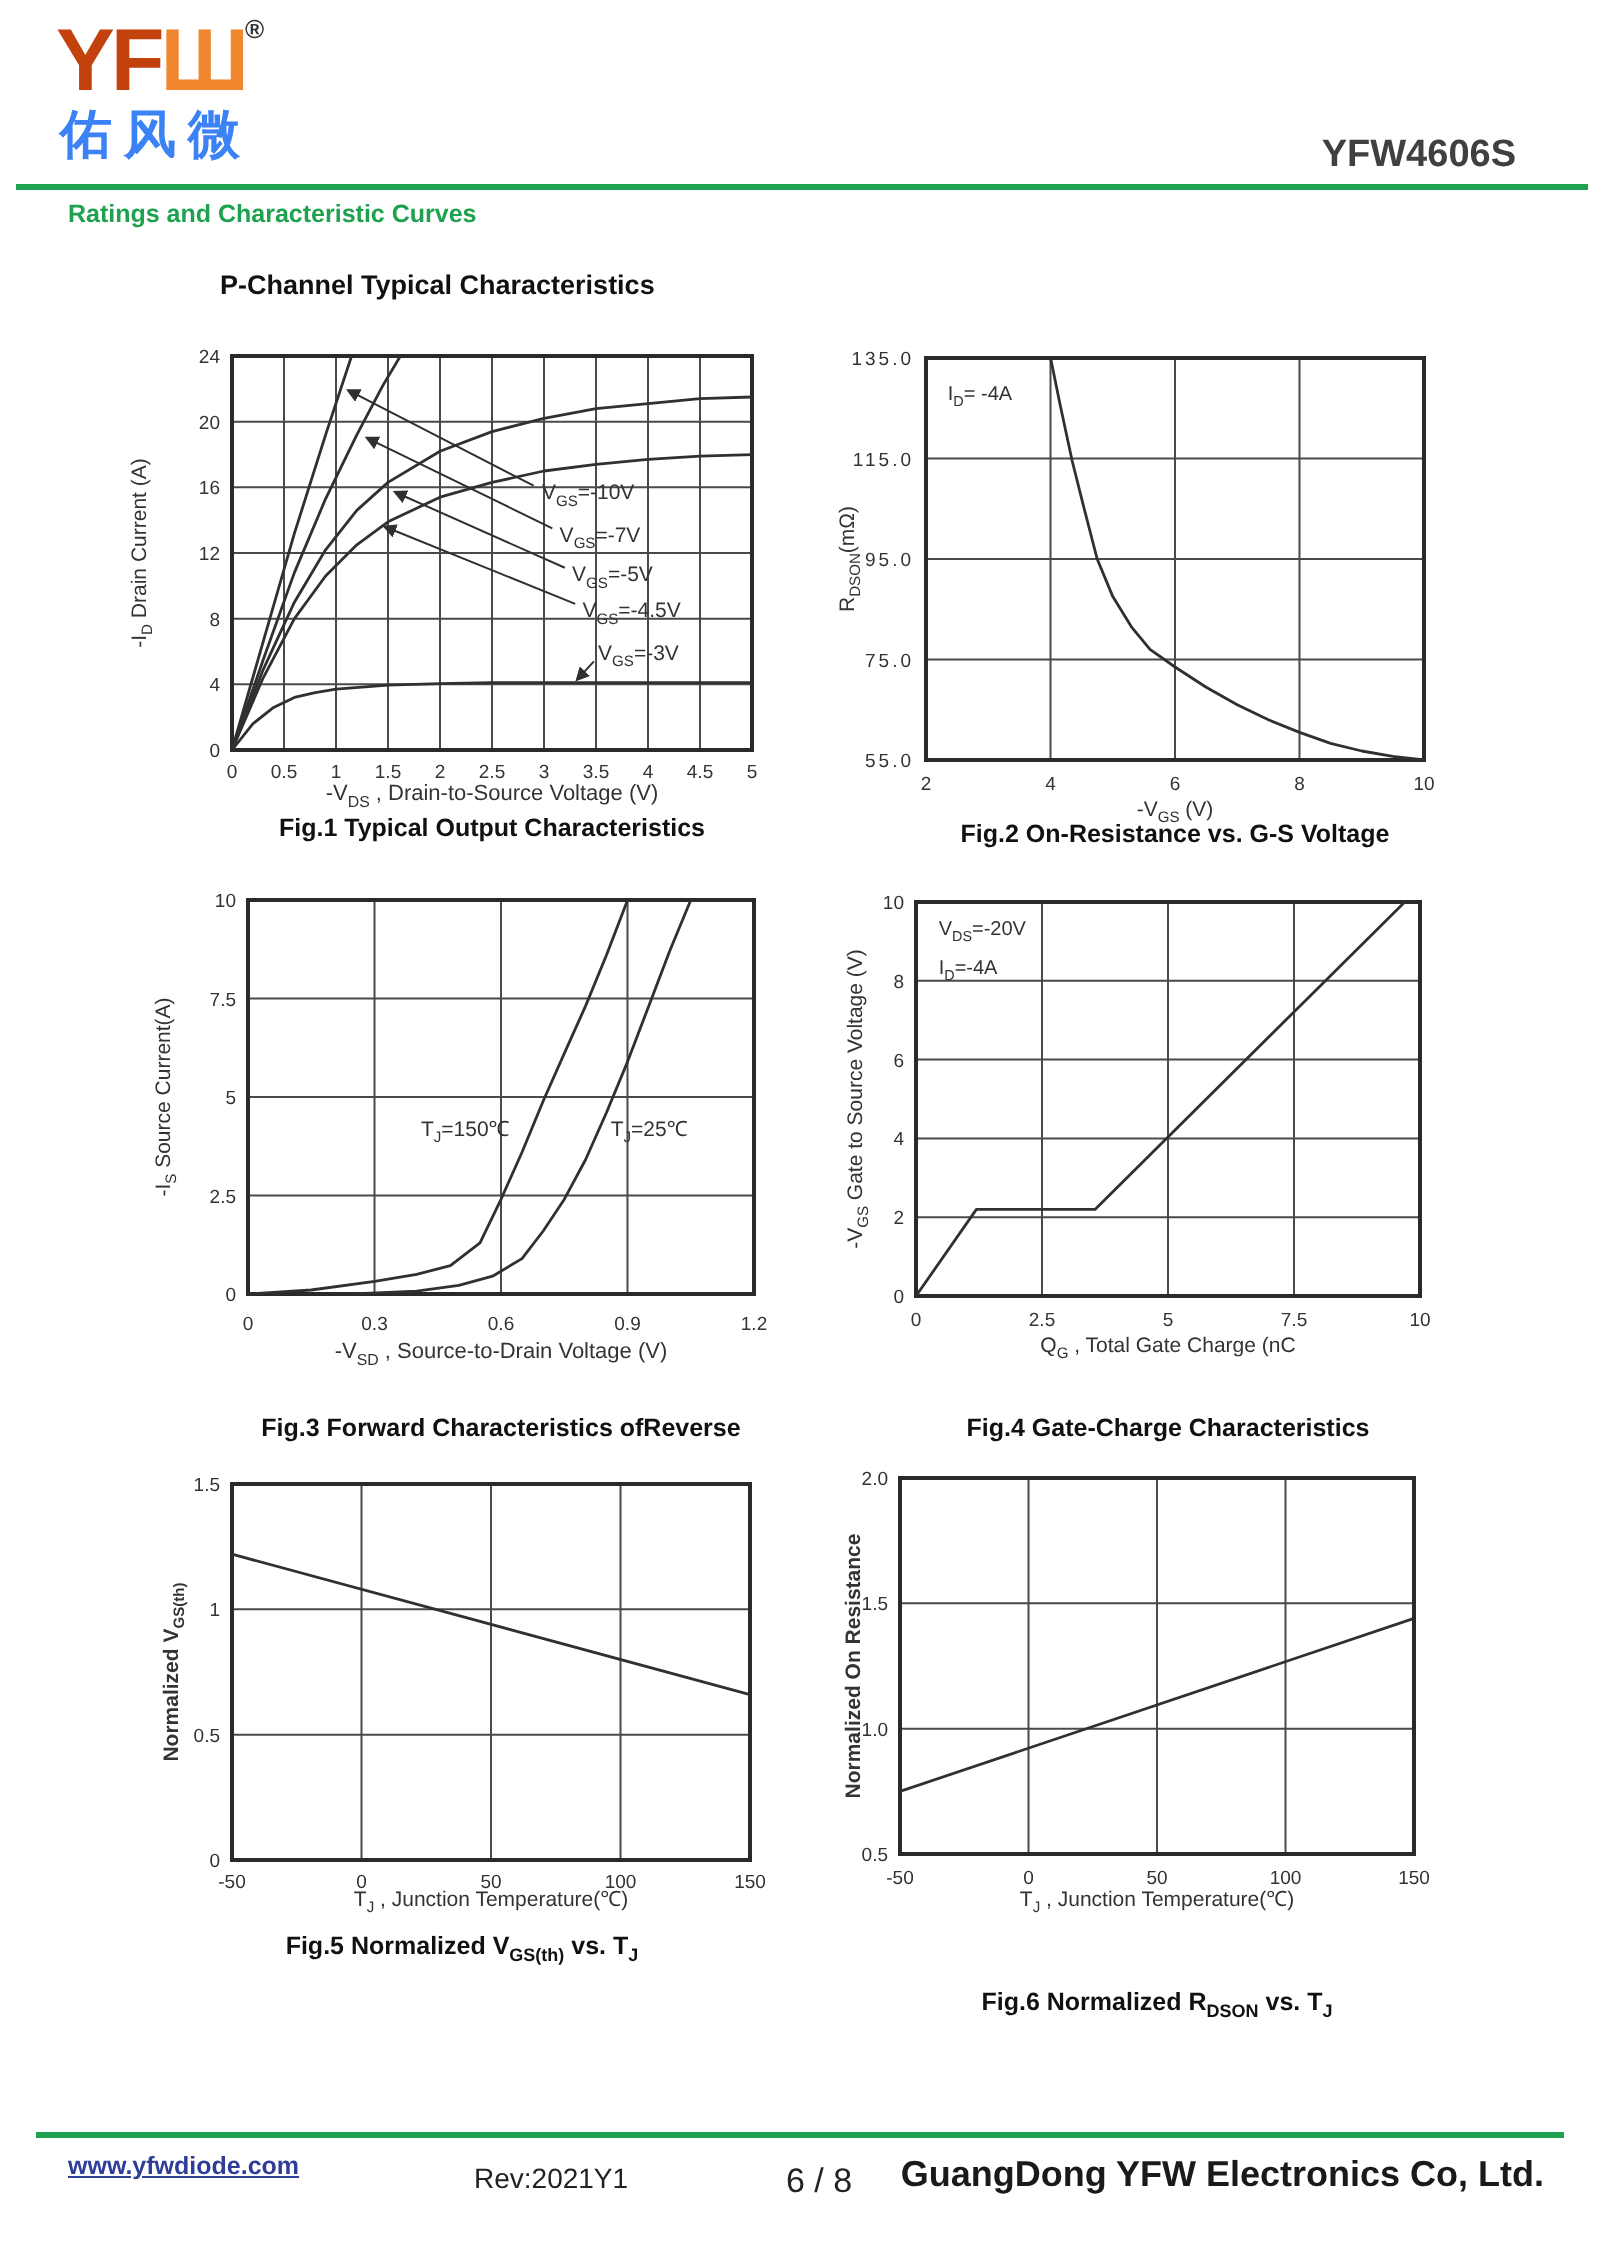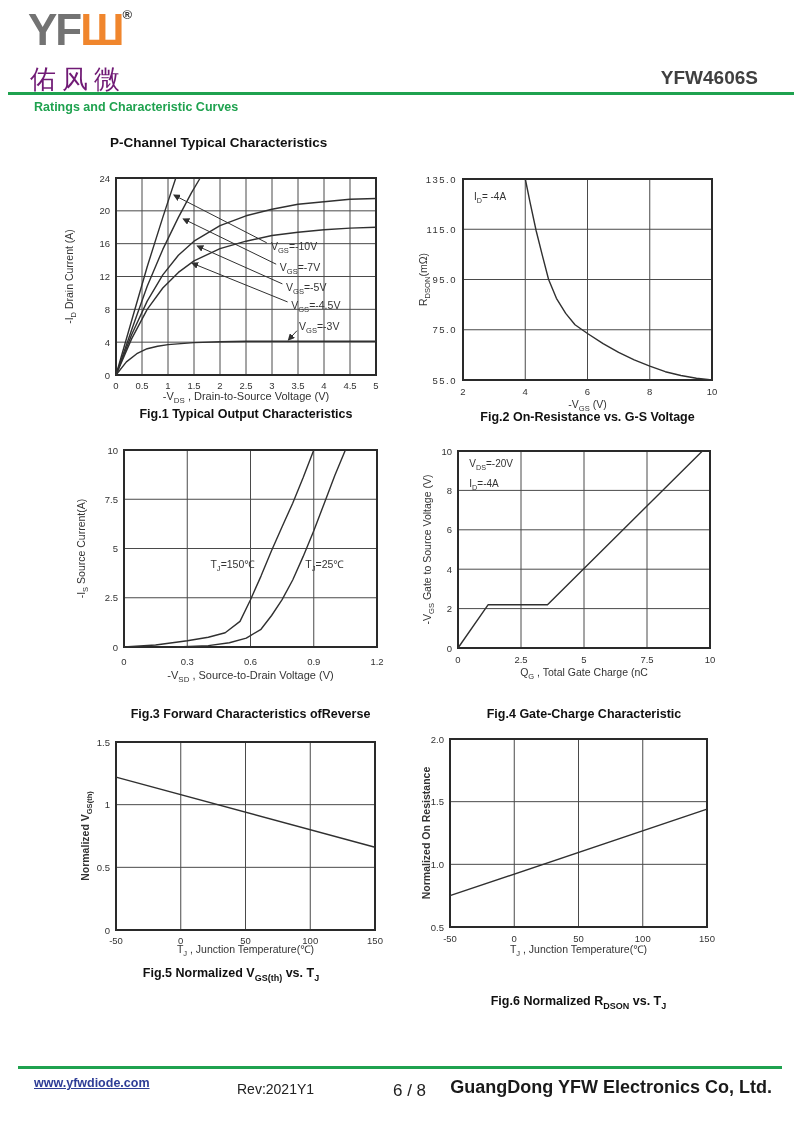--- a/index.html
+++ b/index.html
@@ -1,23 +1,23 @@
 <!DOCTYPE html>
 <html><head>
 <meta charset="utf-8">
 <style>
   html,body{margin:0;padding:0;background:#e8e8e8;}
   .page{position:relative;width:800px;height:1131px;margin:0 auto;background:#ffffff;
         font-family:"Liberation Sans",sans-serif;overflow:hidden;}
   
   .logo-line{position:absolute;left:28px;top:8px;font-weight:bold;font-size:44px;line-height:1;letter-spacing:-2px;}
-  .logo-green{color:#737373;}
+  .logo-green{color:#c2410c;}
   .logo-orange{color:#F0862D;}
   .logo-reg{font-size:13px;letter-spacing:0;color:#333;vertical-align:26px;font-weight:bold;}
-  .logo-cn{position:absolute;left:30px;top:50px;font-size:26px;font-weight:normal;color:#701a75;letter-spacing:6px;margin-top:12px;}
+  .logo-cn{position:absolute;left:30px;top:50px;font-size:26px;font-weight:bold;color:#3b82f6;letter-spacing:6px;}
   .part-number{position:absolute;top:67px;right:42px;font-size:19px;font-weight:bold;color:#404040;}
   .hrule-top{position:absolute;left:8px;top:92px;width:786px;height:3px;background:#1FA24F;}
   .section-bar{position:absolute;left:34px;top:100px;font-size:12.5px;font-weight:bold;color:#1FA24F;}
   .page-title{position:absolute;left:70px;top:135px;font-size:13.5px;font-weight:bold;color:#111;padding-left:40px;}
   
   .fig{position:absolute;}
   .fig svg{display:block;}
   .caption{position:absolute;text-align:center;font-size:12.5px;font-weight:bold;color:#111;white-space:nowrap;}
   .caption sub{font-size:9px;}
   
@@ -244,21 +244,21 @@
         <text x="26" y="14.5" font-size="9.5" fill="#333" text-anchor="end"><tspan>2.0</tspan></text>
         <text x="160.5" y="225" font-size="10.5" fill="#333" text-anchor="middle"><tspan>T</tspan><tspan font-size="7.56" dy="3.15">J</tspan><tspan dy="-3.15"> , Junction Temperature(℃)</tspan></text>
         <text x="12" y="105" font-size="10.5" fill="#333" text-anchor="middle" font-weight="bold" transform="rotate(-90 12 105)"><tspan>Normalized On Resistance</tspan></text>
         <polyline points="32.0,167.7 289.0,81.2" fill="none" stroke="#303030" stroke-width="1.4" stroke-linejoin="round"></polyline>
       </svg>
     </div>
 
   <div class="caption" style="left: 66px; width: 360px; top: 407px;">Fig.1 Typical Output Characteristics</div>
   <div class="caption" style="left: 407.5px; width: 360px; top: 410px;">Fig.2 On-Resistance vs. G-S Voltage</div>
   <div class="caption" style="left: 70.5px; width: 360px; top: 707px;">Fig.3 Forward Characteristics ofReverse</div>
-  <div class="caption" style="left: 404px; width: 360px; top: 707px;">Fig.4 Gate-Charge Characteristic</div>
+  <div class="caption" style="left: 404px; width: 360px; top: 707px;">Fig.4 Gate-Charge Characteristics</div>
   <div class="caption" style="left: 51px; width: 360px; top: 966px;">Fig.5 Normalized V<sub>GS(th)</sub> vs. T<sub>J</sub></div>
   <div class="caption" style="left: 398.5px; width: 360px; top: 966px; margin-top: 28px;">Fig.6 Normalized R<sub>DSON</sub> vs. T<sub>J</sub></div>
 
   <div class="hrule-bot"></div>
   <a class="f-link" href="#">www.yfwdiode.com</a>
   <div class="f-rev">Rev:2021Y1</div>
   <div class="f-page">6 / 8</div>
   <div class="f-company">GuangDong YFW Electronics Co, Ltd.</div>
 
 </div>

